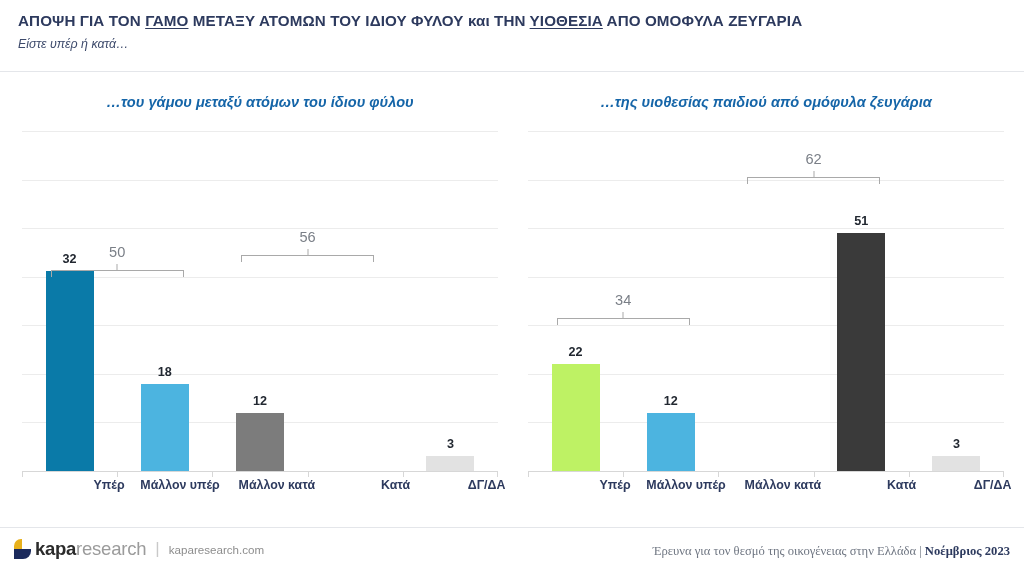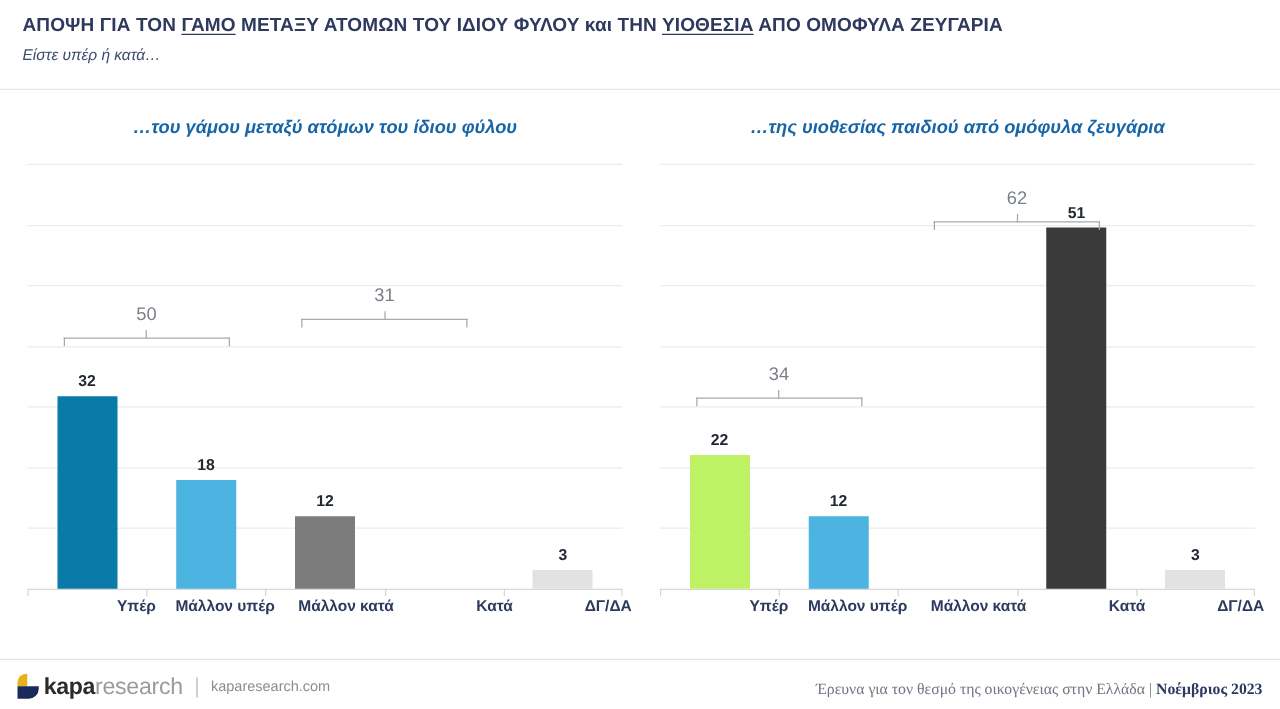--- a/index.html
+++ b/index.html
@@ -138,21 +138,21 @@
         <div class="grid-line" style="bottom: 242.857px;"></div>
         <div class="grid-line" style="bottom: 291.429px;"></div>
         <div class="grid-line" style="bottom: 340px;"></div>
         <div class="axis-line"></div>
         <div class="axis-tick" style="left: 0px;"></div>
         <div class="axis-tick" style="left: 95.2px;"></div>
         <div class="axis-tick" style="left: 190.4px;"></div>
         <div class="axis-tick" style="left: 285.6px;"></div>
         <div class="axis-tick" style="left: 380.8px;"></div>
         <div class="axis-tick" style="left: 475px;"></div>
-        <div class="bar" style="left: 23.6px; height: 154px; background: rgb(10, 122, 168);">
+        <div class="bar" style="left: 23.6px; height: 200px; background: rgb(10, 122, 168);">
           <div class="bar-val">32</div>
         </div>
         <div class="cat-label" style="left: -7.4px;">Υπέρ</div>
         <div class="bar" style="left: 118.8px; height: 87.4286px; background: rgb(76, 180, 224);">
           <div class="bar-val">18</div>
         </div>
         <div class="cat-label" style="left: 87.8px;">Μάλλον υπέρ</div>
         <div class="bar" style="left: 214px; height: 58.2857px; background: rgb(124, 124, 124);">
           <div class="bar-val">12</div>
         </div>
@@ -167,21 +167,21 @@
           <div class="bend l"></div>
           <div class="bend r"></div>
           <div class="bmid"></div>
           <div class="bracket-val">50</div>
         </div>
         <div class="bracket" style="left: 214px; width: 143.2px; bottom: 210px;">
           <div class="bline"></div>
           <div class="bend l"></div>
           <div class="bend r"></div>
           <div class="bmid"></div>
-          <div class="bracket-val">31</div>
+          <div class="bracket-val">56</div>
         </div>
       </div>
   </div>
 
   <div class="panel panel-right">
     <div class="panel-title">…της υιοθεσίας παιδιού από ομόφυλα ζευγάρια</div>
     <div class="plot" id="plot-1">
         <div class="grid-line" style="bottom: 48.5714px;"></div>
         <div class="grid-line" style="bottom: 97.1429px;"></div>
         <div class="grid-line" style="bottom: 145.714px;"></div>
@@ -198,21 +198,21 @@
         <div class="axis-tick" style="left: 475px;"></div>
         <div class="bar" style="left: 23.6px; height: 106.857px; background: #bef264;">
           <div class="bar-val">22</div>
         </div>
         <div class="cat-label" style="left: -7.4px;">Υπέρ</div>
         <div class="bar" style="left: 118.8px; height: 58.2857px; background: rgb(76, 180, 224);">
           <div class="bar-val">12</div>
         </div>
         <div class="cat-label" style="left: 87.8px;">Μάλλον υπέρ</div>
         <div class="cat-label" style="left: 183px;">Μάλλον κατά</div>
-        <div class="bar" style="left: 309.2px; height: 289px; background: rgb(58, 58, 58);">
+        <div class="bar" style="left: 309.2px; height: 238px; background: rgb(58, 58, 58);">
           <div class="bar-val">51</div>
         </div>
         <div class="cat-label" style="left: 278.2px;">Κατά</div>
         <div class="bar" style="left: 404.4px; height: 14.5714px; background: rgb(226, 226, 226);">
           <div class="bar-val">3</div>
         </div>
         <div class="cat-label" style="left: 373.4px;">ΔΓ/ΔΑ</div>
         <div class="bracket" style="left: 23.6px; width: 143.2px; bottom: 146.857px;">
           <div class="bline"></div>
           <div class="bend l"></div>

